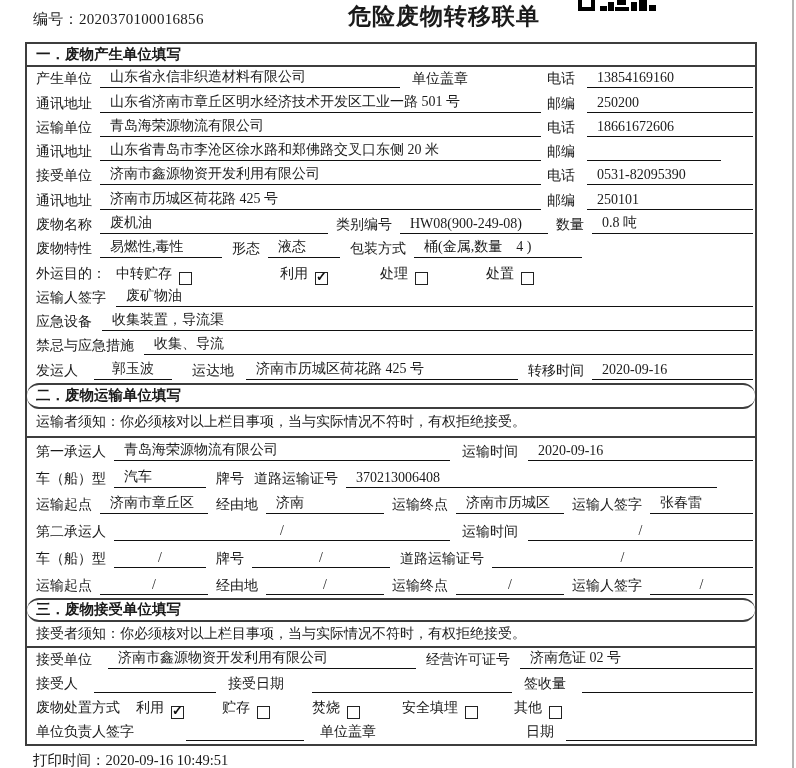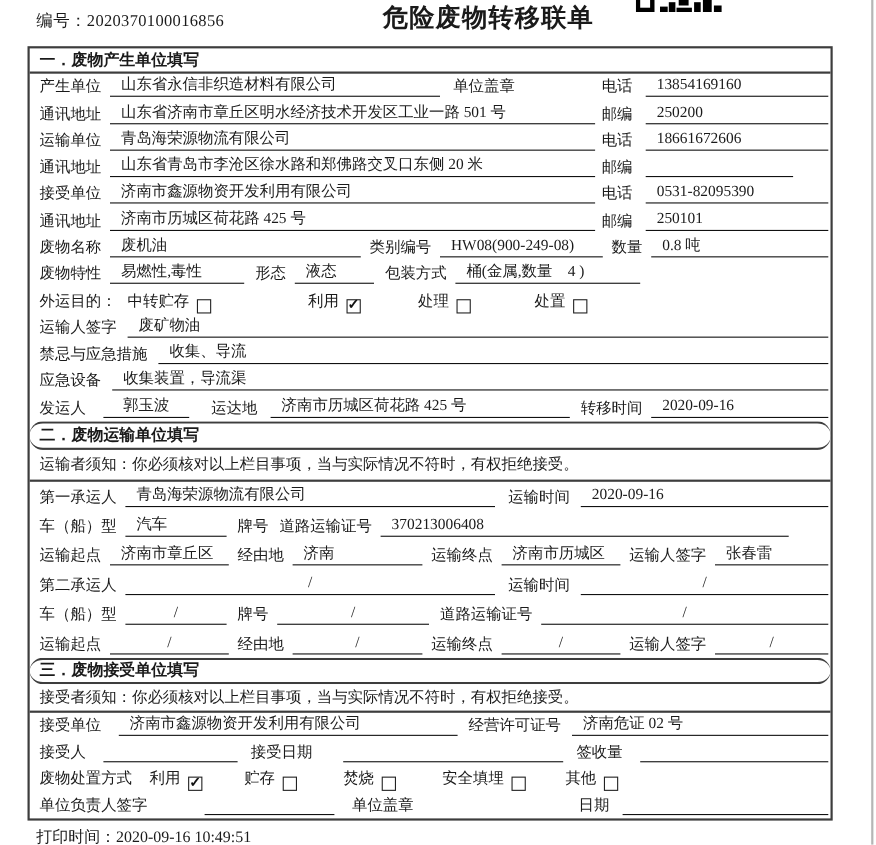--- a/index.html
+++ b/index.html
@@ -165,27 +165,27 @@
       <span class="cb"></span>
     </span>
   </div>
 
   <div class="row h244">
     <span class="lb">运输人签字</span>
     <span class="u uf gap10">废矿物油</span>
   </div>
 
   <div class="row h244">
+    <span class="lb">应急设备</span>
+    <span class="u uf gap10">收集装置，导流渠</span>
+  </div>
+
+  <div class="row h244">
     <span class="lb">禁忌与应急措施</span>
     <span class="u uf gap10">收集、导流</span>
-  </div>
-
-  <div class="row h244">
-    <span class="lb">应急设备</span>
-    <span class="u uf gap10">收集装置，导流渠</span>
   </div>
 
   <div class="row h244">
     <span class="lb">发运人</span>
     <span class="u uc gap16" style="width:78px">郭玉波</span>
     <span class="lb" style="margin-left:20px">运达地</span>
     <span class="u gap12" style="width:272px">济南市历城区荷花路 425 号</span>
     <span class="lb gap10">转移时间</span>
     <span class="u uf gap8">2020-09-16</span>
   </div>

